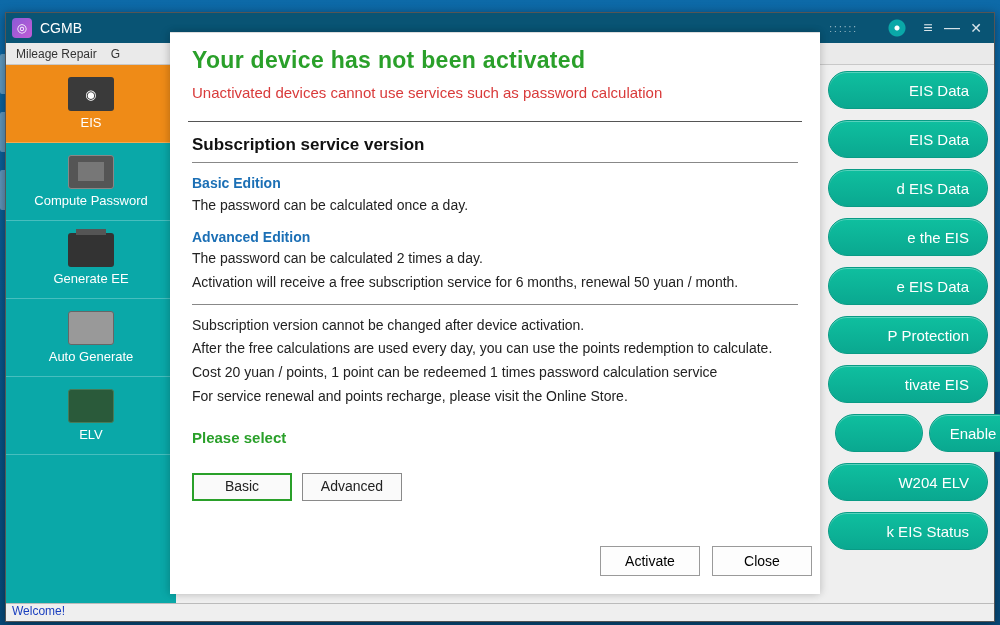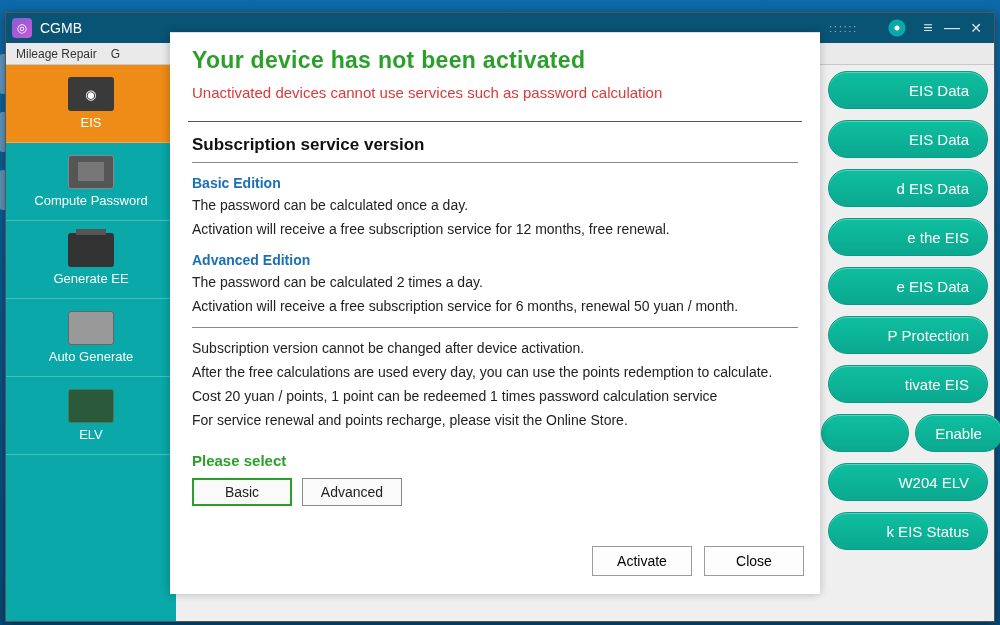--- a/index.html
+++ b/index.html
@@ -35,21 +35,21 @@
 .sidebar .item .icon.key { background: linear-gradient(90deg,#111 50%,#b91525 50%); border-radius: 18px 8px 8px 18px; }
 .sidebar .item .icon.chip { background:#555; background-image: linear-gradient(90deg,#777,#777); background-size: 60% 60%; background-position:center; background-repeat:no-repeat; border:1px solid #888;}
 .sidebar .item .icon.printer { background:#333; position:relative; }
 .sidebar .item .icon.printer:before{content:"";position:absolute;top:-4px;left:8px;right:8px;height:6px;background:#555;}
 .sidebar .item .icon.ecu{background:#999;border:1px solid #666;}
 .sidebar .item .icon.board{background:#2a5a3a;border:1px solid #477a57;}
 
 
 .actions { width: 176px; padding: 6px 6px 0 17px; display: flex; flex-direction: column; gap: 11px; align-items: flex-end; }
 .actions .pill { height: 38px; min-width: 160px; background: linear-gradient(180deg,#0fbf9f,#0aa890); border-radius: 20px; color: #fff; font-size: 15px; display:flex; align-items:center; justify-content:flex-end; padding: 0 18px 0 12px; border:1px solid #099b85; white-space: nowrap; box-shadow: inset 0 1px 0 rgba(255,255,255,.3);}
-.actions .row { display:flex; gap:6px; justify-content:center; width:100%;}
+.actions .row { display:flex; gap:6px; justify-content:space-between; width:100%;}
 .actions .row .pill { min-width: 60px; padding: 0 18px; }
 .actions .row .pill.small{min-width: 88px; justify-content:center;}
 
 
 .center { flex: 1; background: #efefef; }
 
 
 .statusbar { height: 18px; background: #efefef; border-top: 1px solid #bbb; font-size: 12px; color: #1a3fbf; padding-left: 6px; font-family: "Courier New", monospace; }
 
 
@@ -58,24 +58,24 @@
 .dialog .hdr h1 { color: #2aa02a; font-size: 23px; font-weight: 700; margin-bottom: 10px; letter-spacing: .3px;}
 .dialog .hdr .warn { color: #d93a3a; font-size: 15px; }
 .dialog .divider { height: 1px; background: #555; margin: 12px 18px 0; }
 .dialog .body { padding: 10px 22px 4px; flex: 1; color: #222; font-size: 14px; line-height: 1.55; overflow:hidden;}
 .dialog .body h2 { font-size: 17px; font-weight: 700; margin-bottom: 2px; color:#111;}
 .dialog .body .thin-div { height: 1px; background: #888; margin: 4px 0 10px; }
 .dialog .body .sub { color: #1b6fb5; font-weight: 700; font-size: 14px; margin-top: 4px; }
 .dialog .body p { margin-bottom: 2px; }
 .dialog .body .block { margin-bottom: 10px; }
 .dialog .body .select-lbl { color: #2aa02a; font-weight: 700; margin-top: 18px; font-size: 15px;}
-.dialog .body .opts { display: flex; gap: 10px; margin-top: 6px; }
+.dialog .body .opts { display: flex; gap: 10px; margin-top: 24px; }
 .dialog .body .opt { width: 100px; height: 28px; border: 1px solid #8a8a8a; background: #fafafa; font-size: 14px; cursor: pointer; display:flex;align-items:center;justify-content:center;}
 .dialog .body .opt.sel { border: 2px solid #2aa02a; }
-.dialog .ftr { padding: 12px 16px 18px; display: flex; justify-content: flex-end; gap: 12px; }
+.dialog .ftr { padding: 12px 8px 18px; display: flex; justify-content: flex-end; gap: 12px; }
 .dialog .ftr button { width: 100px; height: 30px; background: #fdfdfd; border: 1px solid #9a9a9a; font-size: 14px; cursor: pointer; }
 </style>
 </head>
 <body>
 
 <div class="desktop-icons">
   <div class="frag"></div>
     <div class="frag"></div>
     <div class="frag"></div>
 </div>
@@ -155,36 +155,38 @@
       </div>
       <div class="pill">
           <span>W204 ELV</span>
         </div>
       <div class="pill">
           <span>k EIS Status</span>
         </div>
     </div>
   </div>
 
+  <div class="statusbar">
+    <span>Welcome!</span>
+  </div>
 </div>
 
 <div class="dialog">
   <div class="hdr">
     <h1>Your device has not been activated</h1>
     <div class="warn">Unactivated devices cannot use services such as password calculation</div>
   </div>
   <div class="divider"></div>
   <div class="body">
     <h2>Subscription service version</h2>
     <div class="thin-div"></div>
 
     <div class="block">
       <div class="sub">Basic Edition</div>
       <p>The password can be calculated once a day.</p>
-      <p>Activation will receive a free subscription service for 12 months, free renewal.</p>
     </div>
 
     <div class="block">
       <div class="sub">Advanced Edition</div>
       <p>The password can be calculated 2 times a day.</p>
       <p>Activation will receive a free subscription service for 6 months, renewal 50 yuan / month.</p>
     </div>
 
     <div class="thin-div"></div>
 

